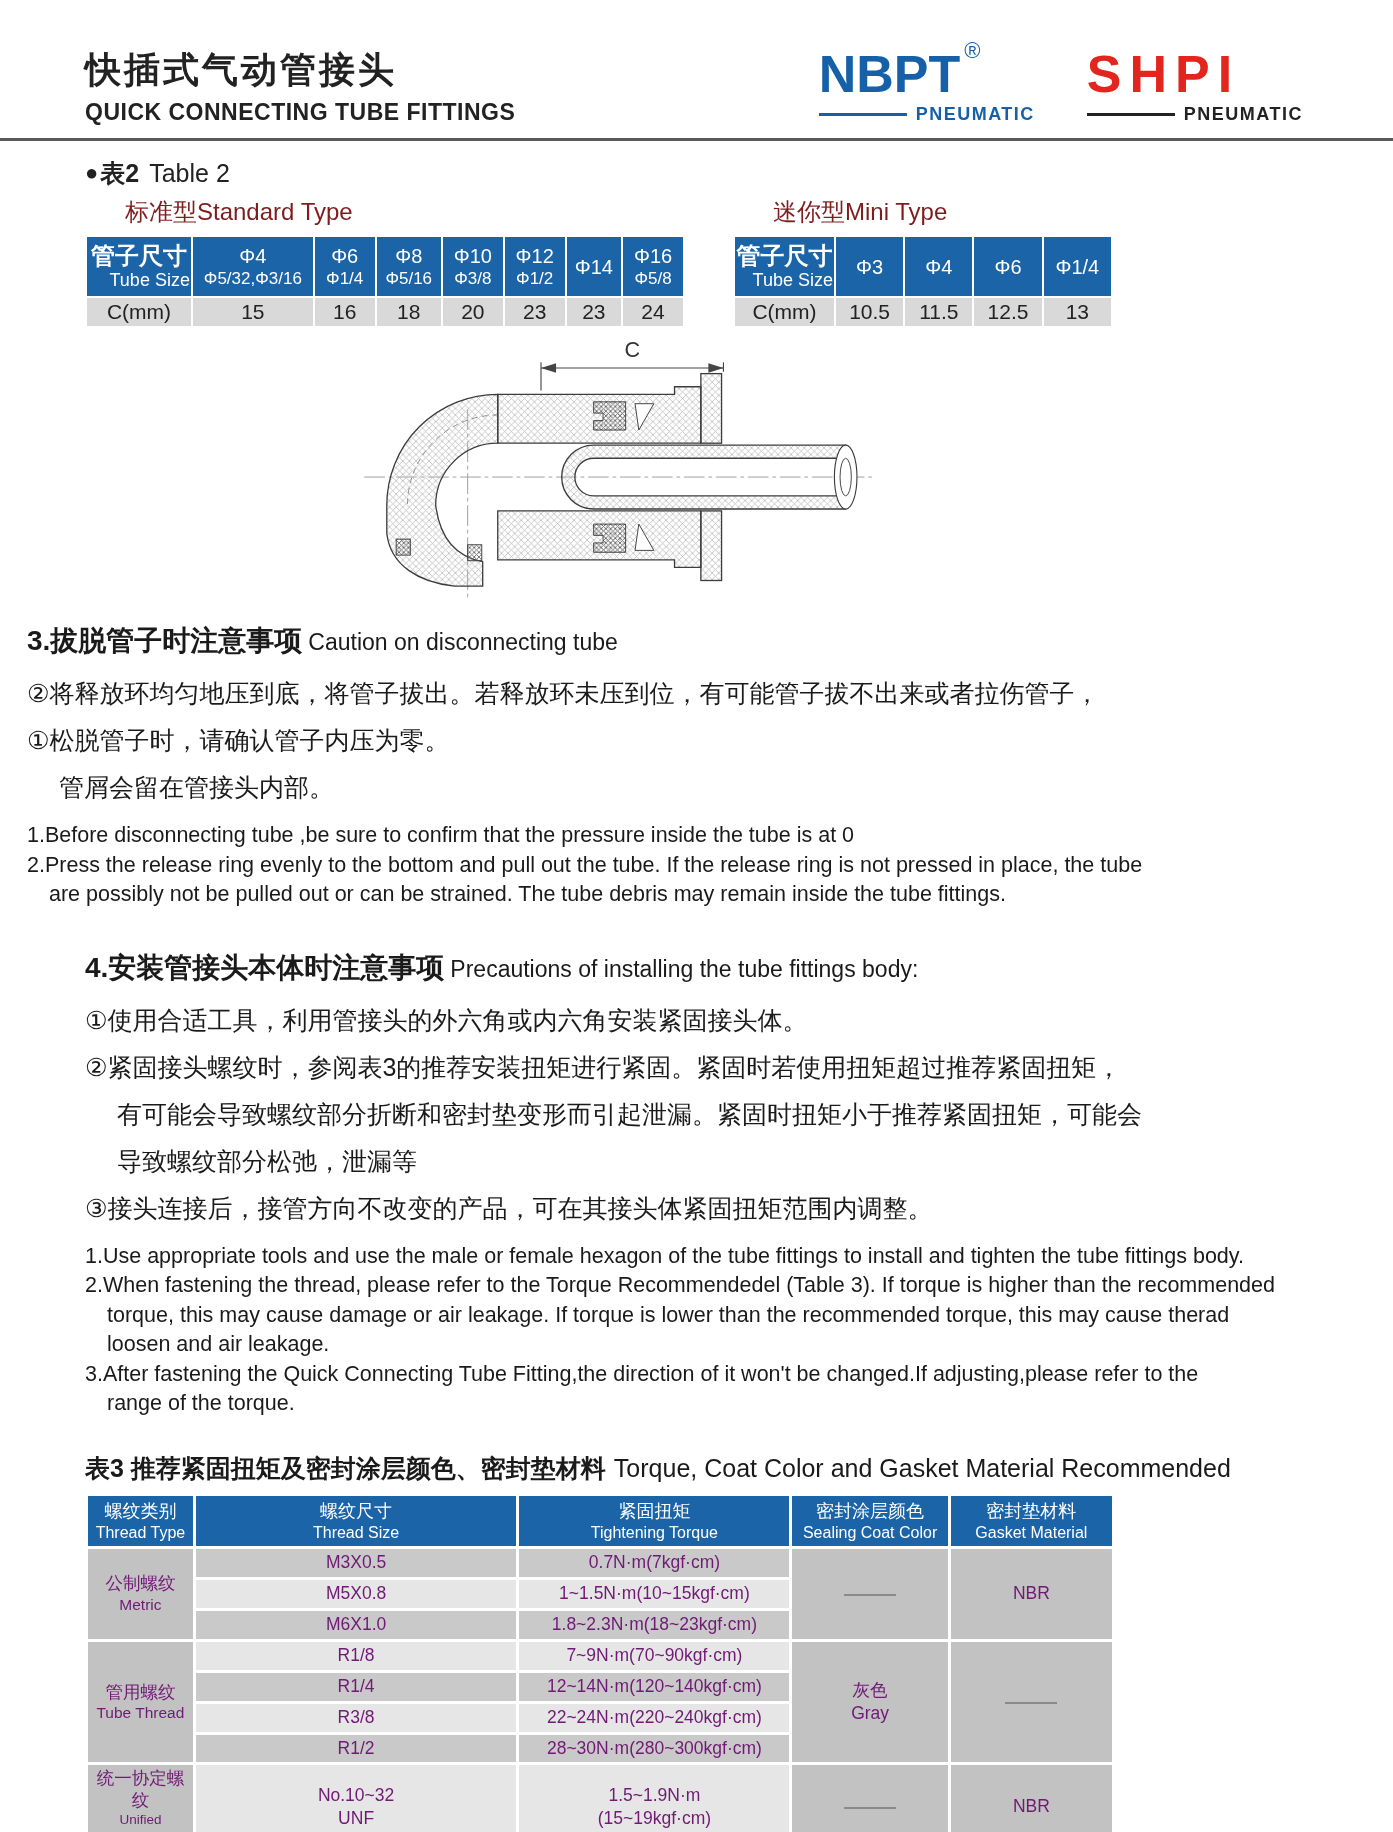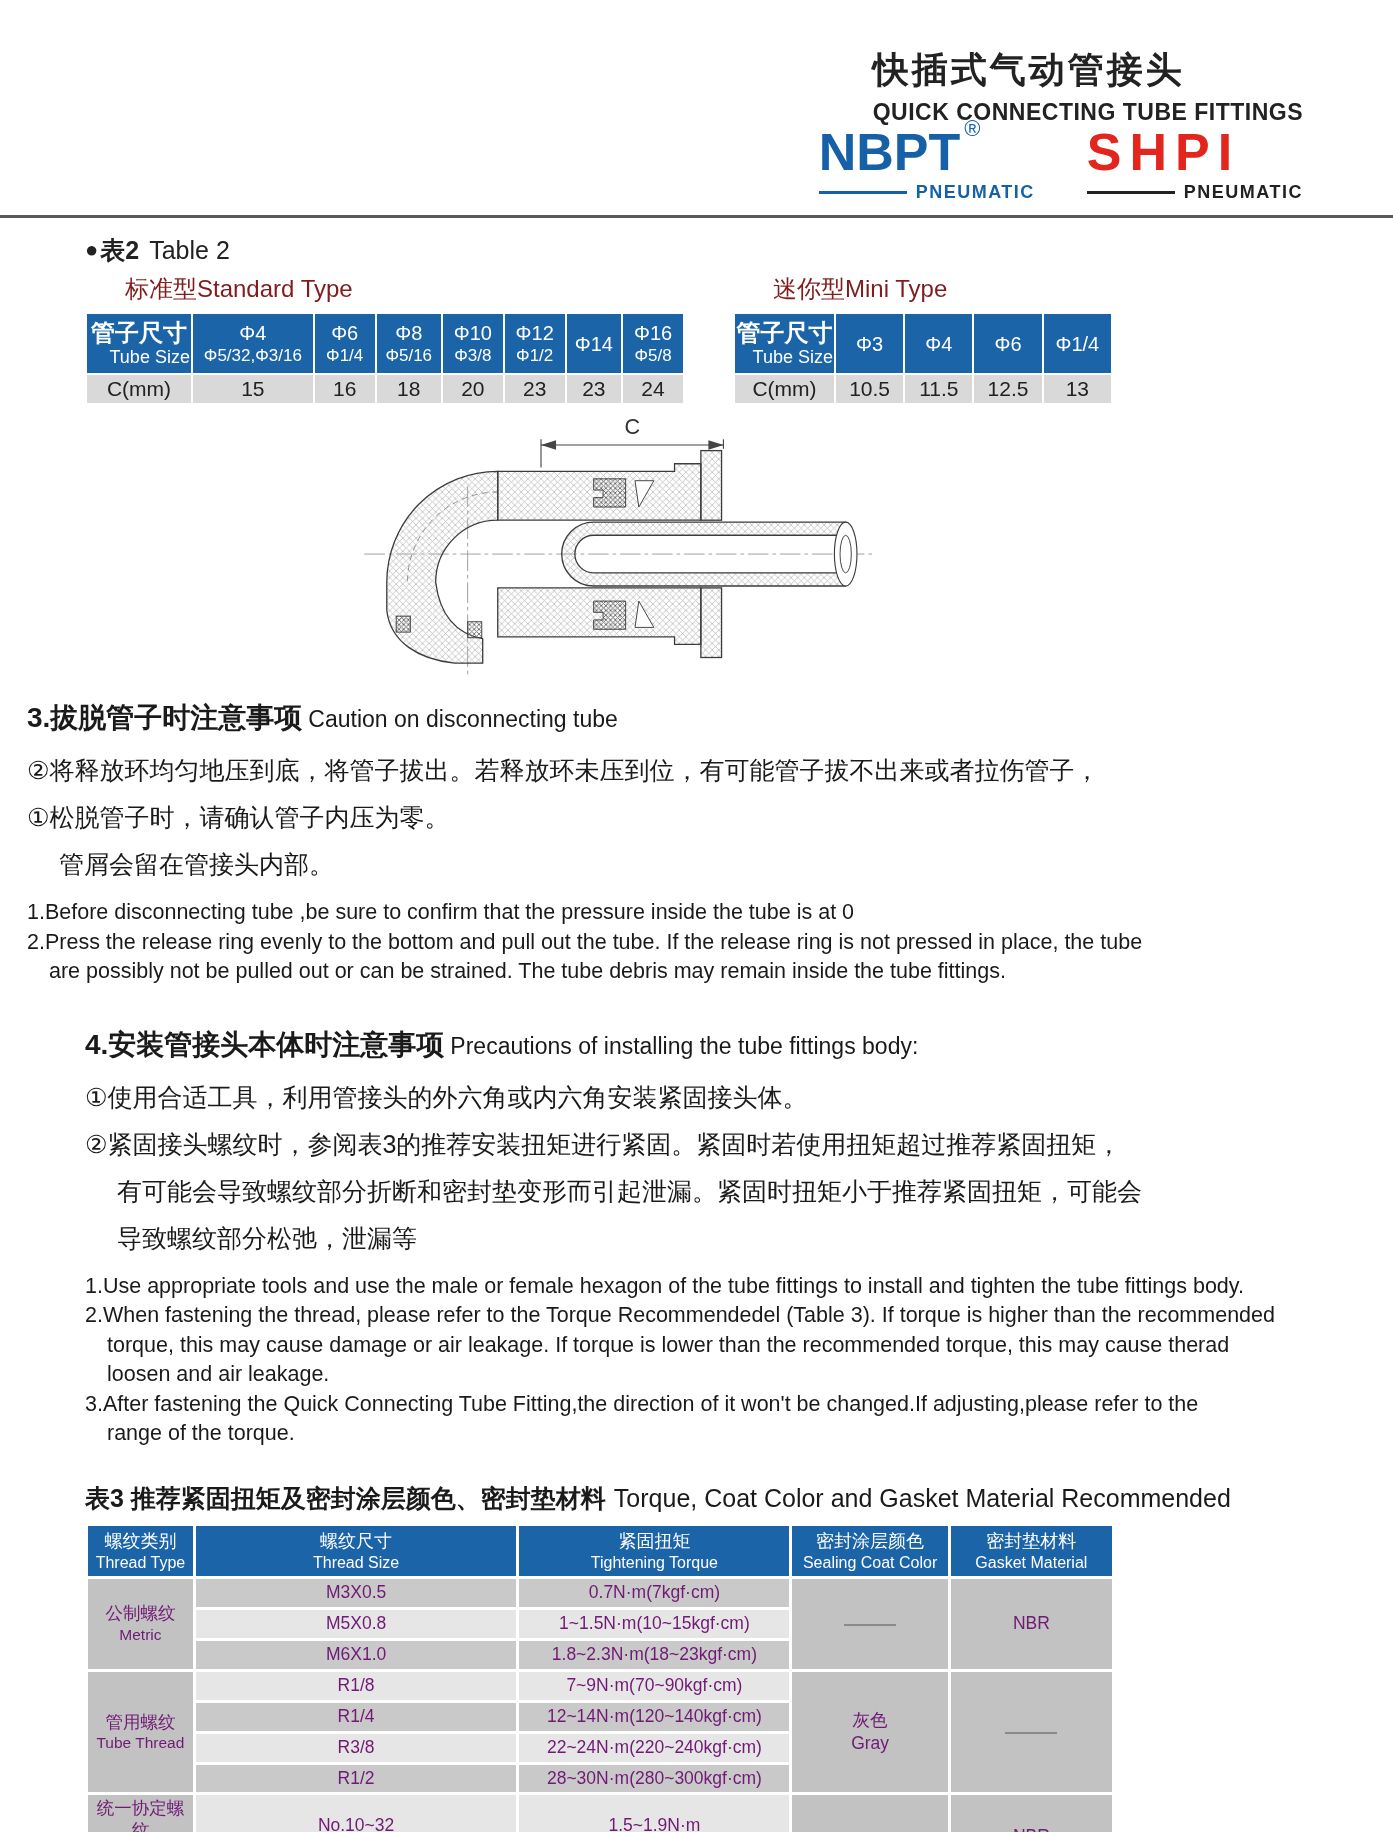--- a/index.html
+++ b/index.html
@@ -1,20 +1,20 @@
 <!DOCTYPE html>
 <html><head>
 <meta charset="utf-8">
 <style>
   * { margin:0; padding:0; box-sizing:border-box; }
   body { font-family:"Liberation Sans","DejaVu Sans",sans-serif; background:#fff; color:#1c1c1c; }
   .page { width:1393px; height:1832px; background:#fff; position:relative; overflow:hidden; }
 
   
-  .hdr { display:flex; justify-content:space-between; align-items:flex-end; padding:46px 90px 0 85px;flex-direction:column; }
+  .hdr { display:flex; justify-content:space-between; align-items:center; padding:46px 90px 0 85px; }
   .hdr-title-zh { font-size:36px; font-weight:bold; letter-spacing:3px; color:#222; }
   .hdr-title-en { font-size:23px; font-weight:bold; letter-spacing:0.5px; color:#222; margin-top:4px; }
   .logos { display:flex; gap:52px; align-items:flex-end; }
   .logo-word-row { display:flex; align-items:flex-start; line-height:1; }
   .nbpt-word { font-size:52px; font-weight:bold; color:#1660a8; letter-spacing:0px; }
   .shpi-word { font-size:52px; font-weight:bold; color:#e3261d; letter-spacing:8px; }
   .reg-mark { font-size:22px; color:#1660a8; margin-left:4px; margin-top:-8px; }
   .logo-sub { display:flex; align-items:center; gap:9px; margin-top:4px; }
   .logo-bar-blue { width:88px; height:3px; background:#1660a8; }
   .logo-bar-dark { width:88px; height:3px; background:#222; }
@@ -280,20 +280,21 @@
 
   <div class="sec sec4">
     <div class="sec-head">
       <span class="zh">4.安装管接头本体时注意事项</span><span class="en">Precautions of installing the tube fittings body:</span>
     </div>
     <div class="zh-block">
       <div class="zh-line">①使用合适工具，利用管接头的外六角或内六角安装紧固接头体。</div>
       <div class="zh-line">②紧固接头螺纹时，参阅表3的推荐安装扭矩进行紧固。紧固时若使用扭矩超过推荐紧固扭矩，</div>
       <div class="zh-line zh-cont">有可能会导致螺纹部分折断和密封垫变形而引起泄漏。紧固时扭矩小于推荐紧固扭矩，可能会</div>
       <div class="zh-line zh-cont">导致螺纹部分松弛，泄漏等</div>
+      <div class="zh-line">③接头连接后，接管方向不改变的产品，可在其接头体紧固扭矩范围内调整。</div>
     </div>
     <div class="en-block">
       <div class="en-line">1.Use appropriate tools and use the male or female hexagon of the tube fittings to install and tighten the tube fittings body.</div>
       <div class="en-line">2.When fastening the thread, please refer to the Torque Recommendedel (Table 3). If torque is higher than the recommended</div>
       <div class="en-line en-cont">torque, this may cause damage or air leakage. If torque is lower than the recommended torque, this may cause therad</div>
       <div class="en-line en-cont">loosen and air leakage.</div>
       <div class="en-line">3.After fastening the Quick Connecting Tube Fitting,the direction of it won't be changed.If adjusting,please refer to the</div>
       <div class="en-line en-cont">range of the torque.</div>
     </div>
   </div>

